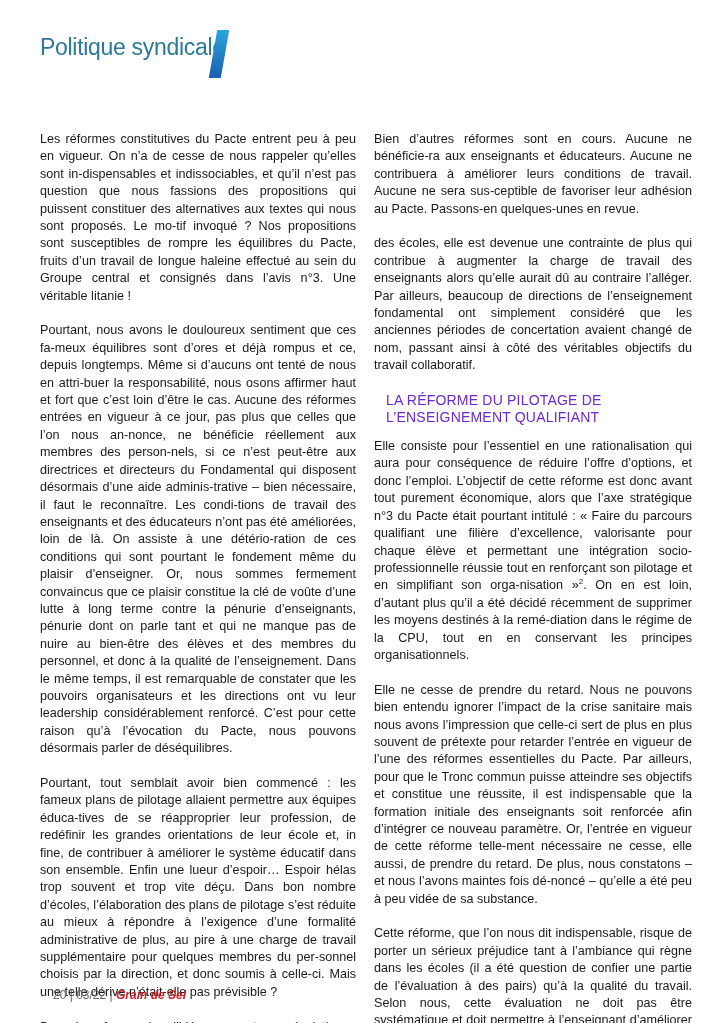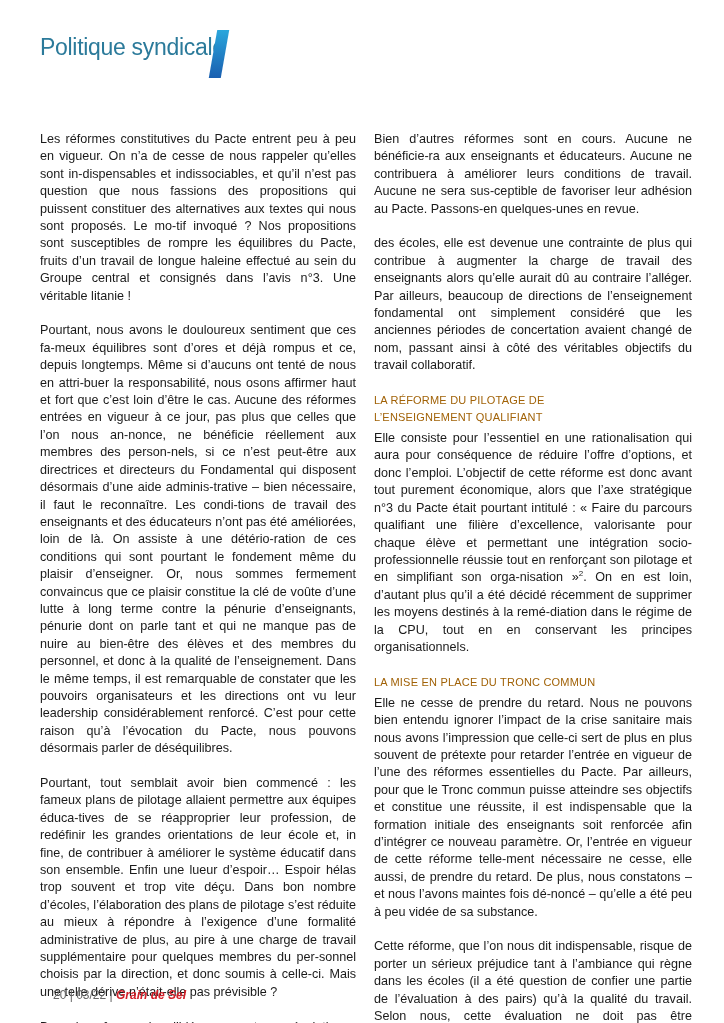--- a/index.html
+++ b/index.html
@@ -9,22 +9,22 @@
   .section-title { position: absolute; left: 0; top: 4px; font-size: 23px; color: #2b7a9a;
                    white-space: nowrap; letter-spacing: -0.3px; }
   .slash { position: absolute; left: 173px; top: 0px; width: 12px; height: 48px;
            background: linear-gradient(180deg, #2aa6dc 0%, #1a5fb0 100%);
            transform: skewX(-10deg); }
   .col { position: absolute; top: 131px; width: 316px; font-size: 12.6px; line-height: 17.4px;
          text-align: justify; hyphens: manual; }
   .col.left { left: 40px; }
   .col.right { left: 374px; width: 318px; }
   .col p { margin: 0 0 17.4px 0; }
-  .col h2 { margin: 0; font-weight: normal; font-size: 11px; line-height: 17px;
-            color: #a16207; letter-spacing: 0.2px; text-transform: uppercase; }
+  .col h2 { margin: 12px; font-weight: normal; font-size: 14px; line-height: 17px;
+            color: #6d28d9; letter-spacing: 0.2px; text-transform: uppercase; }
   .col h2 + p { margin-top: 4px; }
   .footer { position: absolute; left: 53px; top: 988px; font-size: 12px; color: #666; }
   .footer .mag { color: #d3202a; font-weight: bold; font-style: italic; }
 </style>
 </head>
 <body>
 
 <div class="header">
   <div class="section-title">Politique syndicale</div>
   <div class="slash"></div>
@@ -40,21 +40,20 @@
 <div class="col right">
   <p>Bien d’autres réformes sont en cours. Aucune ne bénéficie-ra aux enseignants et éducateurs. Aucune ne contribuera à améliorer leurs conditions de travail. Aucune ne sera sus-ceptible de favoriser leur adhésion au Pacte. Passons-en quelques-unes en revue.</p>
   <p>des écoles, elle est devenue une contrainte de plus qui contribue à augmenter la charge de travail des enseignants alors qu’elle aurait dû au contraire l’alléger. Par ailleurs, beaucoup de directions de l’enseignement fondamental ont simplement considéré que les anciennes périodes de concertation avaient changé de nom, passant ainsi à côté des véritables objectifs du travail collaboratif.</p>
 
   <h2>
     <span>La réforme du pilotage de</span><br>
     <span>l’enseignement qualifiant</span>
   </h2>
   <p><span>Elle consiste pour l’essentiel en une rationalisation qui aura pour conséquence de réduire l’offre d’options, et donc l’emploi. L’objectif de cette réforme est donc avant tout purement économique, alors que l’axe stratégique n°3 du Pacte était pourtant intitulé : « Faire du parcours qualifiant une filière d’excellence, valorisante pour chaque élève et permettant une intégration socio-professionnelle réussie tout en renforçant son pilotage et en simplifiant son orga-nisation »</span><sup style="font-size:8px;line-height:0;">2</sup><span>. On en est loin, d’autant plus qu’il a été décidé récemment de supprimer les moyens destinés à la remé-diation dans le régime de la CPU, tout en en conservant les principes organisationnels.</span></p>
 
-  <h2>La mise en place du Tronc commun</h2>
   <p>Elle ne cesse de prendre du retard. Nous ne pouvons bien entendu ignorer l’impact de la crise sanitaire mais nous avons l’impression que celle-ci sert de plus en plus souvent de prétexte pour retarder l’entrée en vigueur de l’une des réformes essentielles du Pacte. Par ailleurs, pour que le Tronc commun puisse atteindre ses objectifs et constitue une réussite, il est indispensable que la formation initiale des enseignants soit renforcée afin d’intégrer ce nouveau paramètre. Or, l’entrée en vigueur de cette réforme telle-ment nécessaire ne cesse, elle aussi, de prendre du retard. De plus, nous constatons – et nous l’avons maintes fois dé-noncé – qu’elle a été peu à peu vidée de sa substance.</p>
 
   <p>Cette réforme, que l’on nous dit indispensable, risque de porter un sérieux préjudice tant à l’ambiance qui règne dans les écoles (il a été question de confier une partie de l’évaluation à des pairs) qu’à la qualité du travail. Selon nous, cette évaluation ne doit pas être systématique et doit permettre à l’enseignant d’améliorer ses pratiques par une réflexion sur celles-ci mais aussi en lui permet-tant d’exprimer ses besoins. Pour y parvenir, il est indis-pensable de distinguer l’évaluation et le contrôle. Même</p>
 </div>
 
 <div class="footer">
   <span>20</span>
   <span>|</span>
   <span>03/22</span>
   <span>|</span>

